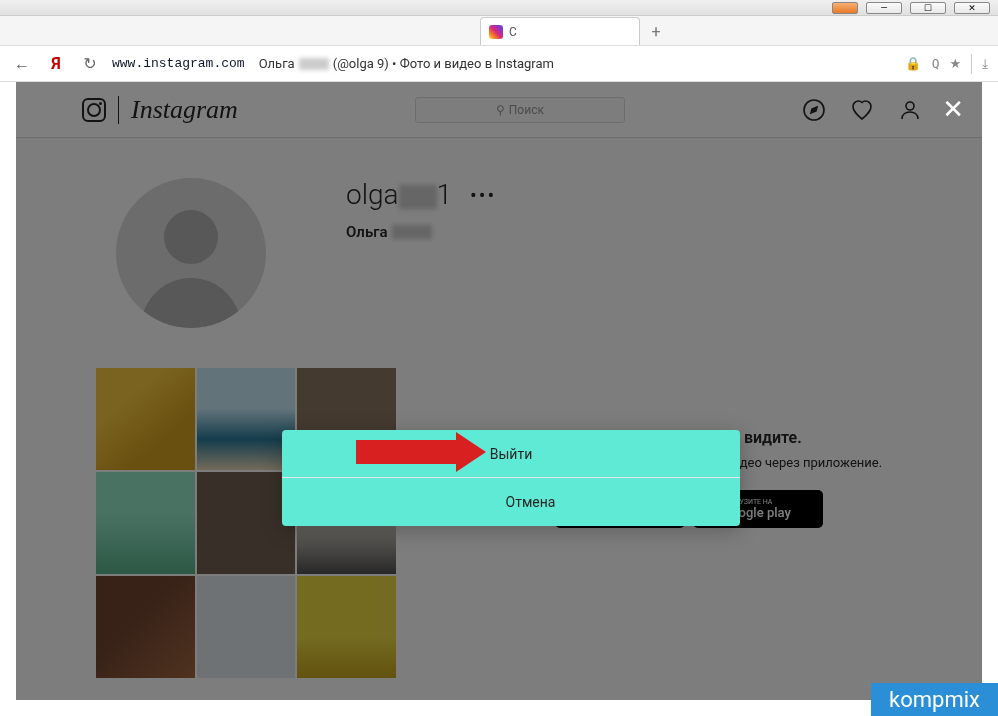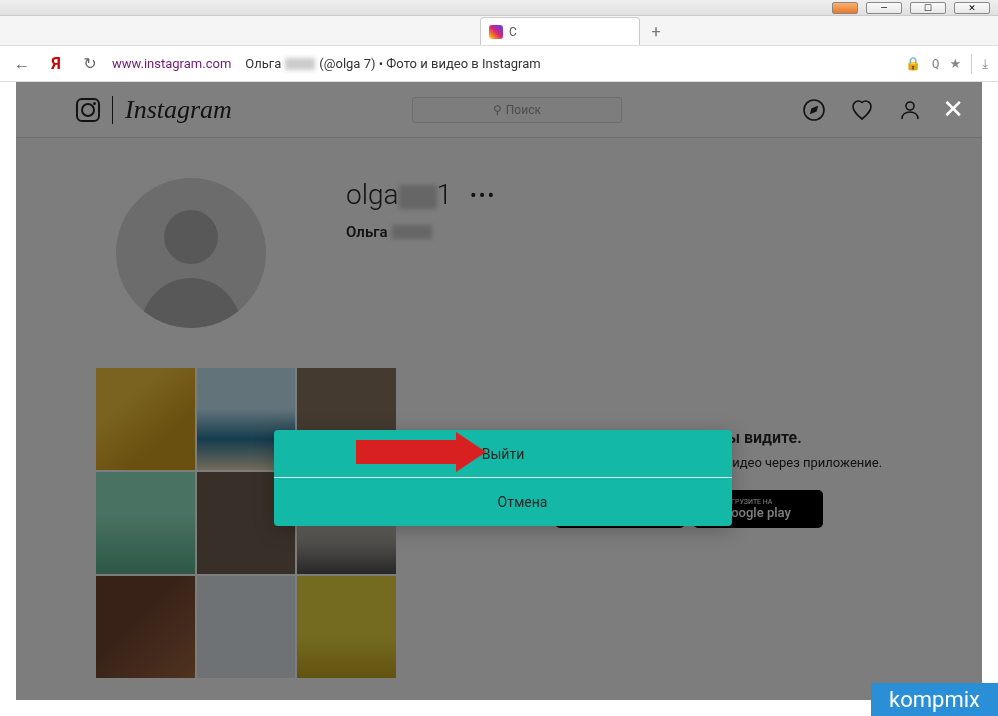--- a/index.html
+++ b/index.html
@@ -13,30 +13,30 @@
     
     .tab-bar { height: 30px; background: #f5f5f5; border-bottom: 1px solid #ddd; display: flex; align-items: flex-end; padding-left: 480px; }
     .tab { width: 160px; height: 28px; background: #fff; border: 1px solid #ccc; border-bottom: none; border-radius: 4px 4px 0 0; display: flex; align-items: center; padding: 0 8px; font-size: 12px; color: #555; gap: 6px; }
     .tab-ig-icon { width: 14px; height: 14px; background: linear-gradient(45deg,#feda75,#fa7e1e,#d62976,#962fbf,#4f5bd5); border-radius: 3px; }
     .new-tab { width: 20px; height: 20px; display: flex; align-items: center; justify-content: center; font-size: 16px; color: #777; margin-left: 6px; margin-bottom: 4px; }
     
     
     .addr-bar { height: 36px; background: #fff; border-bottom: 1px solid #ddd; display: flex; align-items: center; padding: 0 10px; gap: 10px; font-size: 13px; color: #333; }
     .addr-btn { width: 24px; height: 24px; display: flex; align-items: center; justify-content: center; color: #666; font-size: 16px; }
     .addr-url { flex: 1; display: flex; align-items: center; gap: 4px; }
-    .addr-domain { color: #701a75; }
+    .addr-domain { color: #0f172a; font-family: Liberation Mono, monospace; }
     .addr-title { color: #333; }
     .addr-right { display: flex; gap: 10px; align-items: center; color: #888; }
     
     
     .content-wrap { position: absolute; top: 82px; left: 16px; right: 16px; bottom: 16px; background: #fafafa; overflow: hidden; }
     
     
     .top-nav { height: 56px; background: #fff; border-bottom: 1px solid #dbdbdb; display: flex; align-items: center; justify-content: space-between; padding: 0 60px; }
-    .nav-left { display: flex; align-items: center; gap: 12px; }
+    .nav-left { display: flex; align-items: center; gap: 12px; margin-left: 6px; }
     .ig-logo-icon { width: 24px; height: 24px; border: 2px solid #262626; border-radius: 6px; position: relative; }
     .ig-logo-icon::before { content: ''; position: absolute; width: 10px; height: 10px; border: 2px solid #262626; border-radius: 50%; top: 3px; left: 3px; }
     .ig-logo-icon::after { content: ''; position: absolute; width: 3px; height: 3px; background: #262626; border-radius: 50%; top: 2px; right: 2px; }
     .ig-divider { width: 1px; height: 28px; background: #262626; }
     .ig-wordmark { font-family: 'Brush Script MT', cursive; font-size: 26px; font-weight: 500; font-style: italic; color: #262626; }
     .nav-search { width: 210px; height: 26px; border: 1px solid #dbdbdb; border-radius: 3px; background: #fafafa; display: flex; align-items: center; justify-content: center; font-size: 12px; color: #999; gap: 4px; }
     .nav-right { display: flex; gap: 24px; align-items: center; }
     .nav-icon { width: 24px; height: 24px; color: #262626; }
     
     
@@ -73,21 +73,21 @@
     .store-badges { display: flex; gap: 8px; justify-content: center; }
     .badge { width: 130px; height: 38px; background: #000; border-radius: 5px; color: #fff; display: flex; align-items: center; padding: 0 8px; gap: 6px; }
     .badge-icon { font-size: 20px; }
     .badge-txt { text-align: left; line-height: 1; }
     .badge-small { font-size: 7px; }
     .badge-big { font-size: 13px; font-weight: 500; }
     
     
     .overlay { position: absolute; inset: 0; background: rgba(0,0,0,0.5); }
     .close-x { position: absolute; top: 12px; right: 18px; color: #fff; font-size: 26px; font-weight: 300; }
-    .modal { position: absolute; left: 258px; top: 348px; width: 458px; background: #14b8a6; border-radius: 4px; overflow: hidden; box-shadow: 0 4px 20px rgba(0,0,0,0.25); }
+    .modal { position: absolute; left: 266px; top: 348px; width: 458px; background: #5eead4; border-radius: 4px; overflow: hidden; box-shadow: 0 4px 20px rgba(0,0,0,0.25); }
     .modal-item { height: 48px; display: flex; align-items: center; justify-content: center; font-size: 14px; color: #262626; border-bottom: 1px solid #e6e6e6; }
     .modal-item:last-child { border-bottom: none; margin-left: 39px; }
     
     
     .arrow { position: absolute; left: 340px; top: 358px; }
     .arrow-body { width: 100px; height: 24px; background: #d82020; }
     .arrow-head { position: absolute; left: 100px; top: -8px; width: 0; height: 0; border-left: 30px solid #d82020; border-top: 20px solid transparent; border-bottom: 20px solid transparent; }
     
     
     .watermark { position: absolute; right: 0; bottom: 0; background: #2a8fd6; color: #fff; font-size: 22px; padding: 4px 18px; font-weight: 400; }
@@ -112,21 +112,21 @@
 
 <div class="addr-bar">
   <div class="addr-btn">←</div>
   <div class="addr-btn" style="color:#c00;font-weight:bold;">Я</div>
   <div class="addr-btn">↻</div>
   <div class="addr-url">
     <span class="addr-domain">www.instagram.com</span>
     <span style="width:6px;"></span>
     <span class="addr-title">Ольга</span>
     <span class="name-blur" style="width:30px;height:12px;"></span>
-    <span class="addr-title">(@olga    7) • Фото и видео в Instagram</span>
+    <span class="addr-title">(@olga    9) • Фото и видео в Instagram</span>
   </div>
   <div class="addr-right">
     <span>🔒</span>
     <span style="font-family:monospace;">Q</span>
     <span>★</span>
     <span style="border-left:1px solid #ccc;height:20px;"></span>
     <span>⤓</span>
   </div>
 </div>
 

